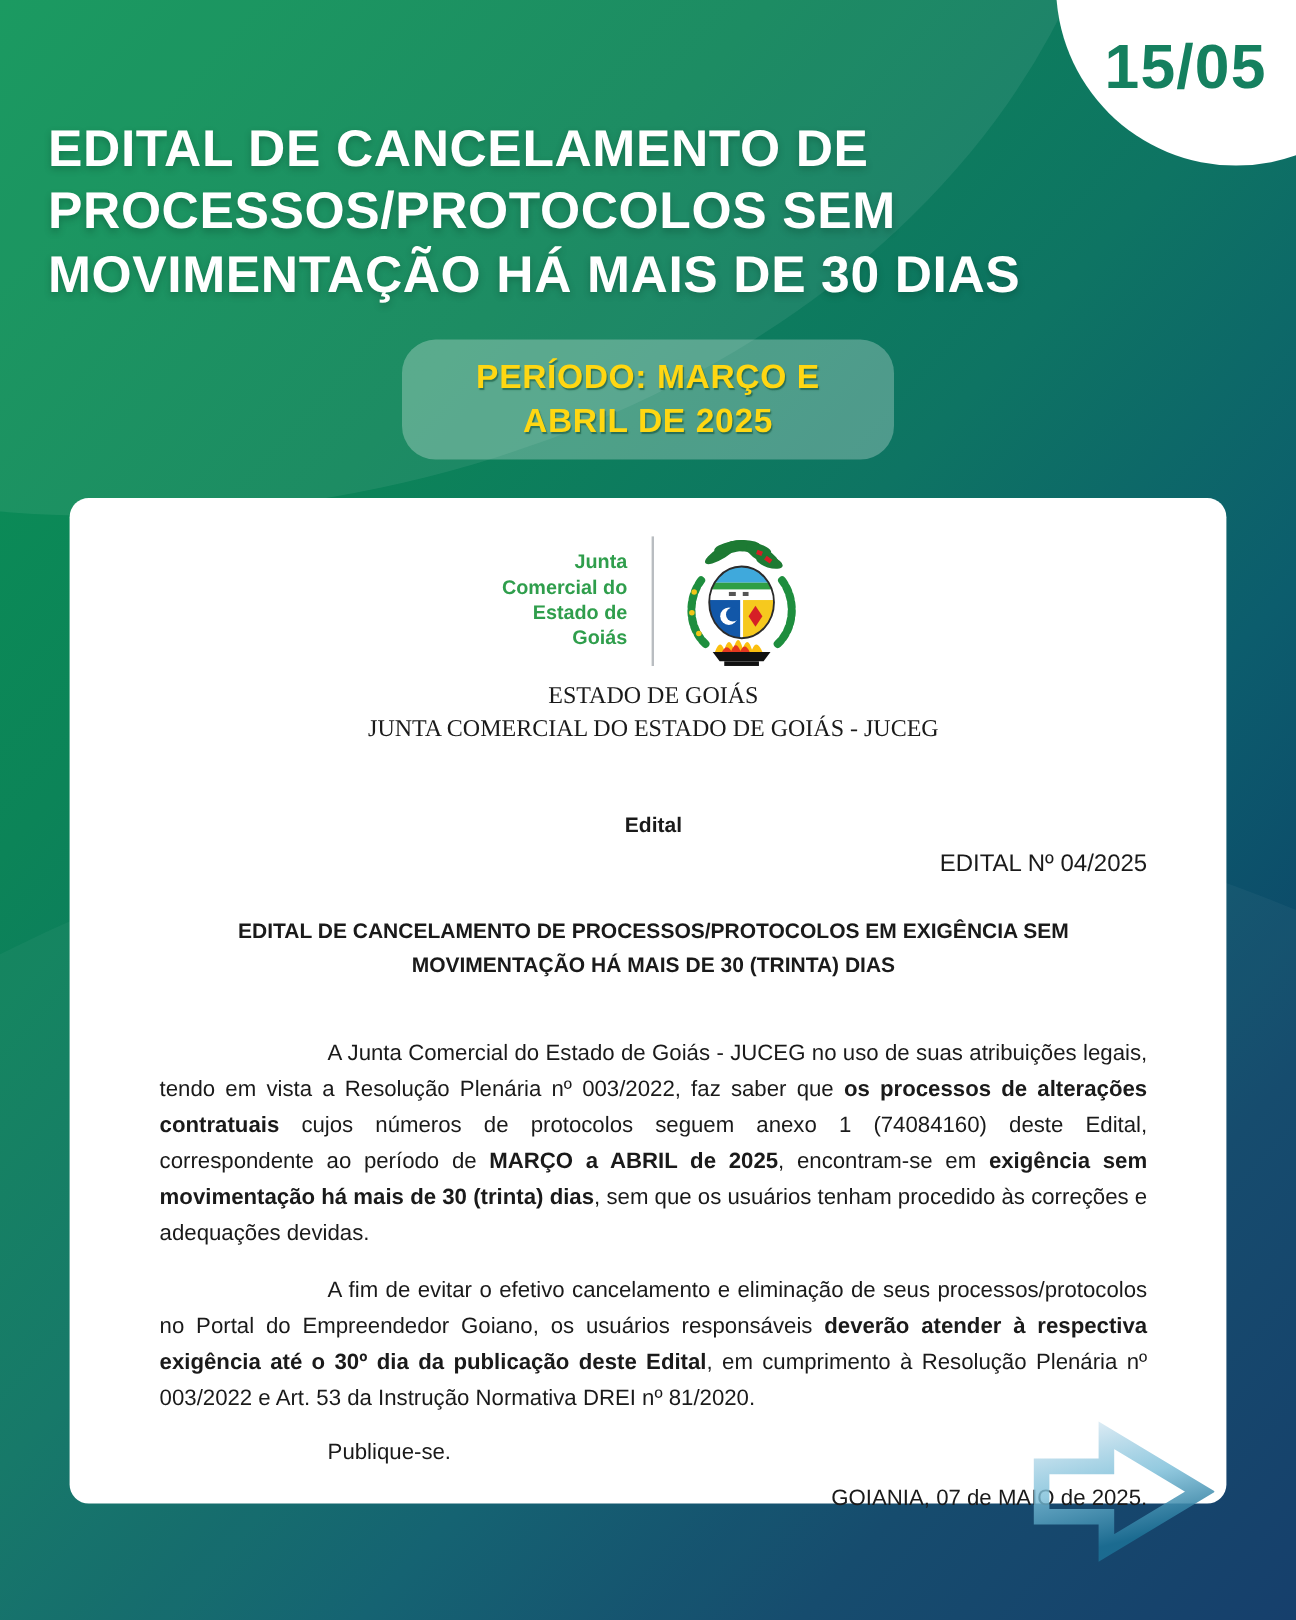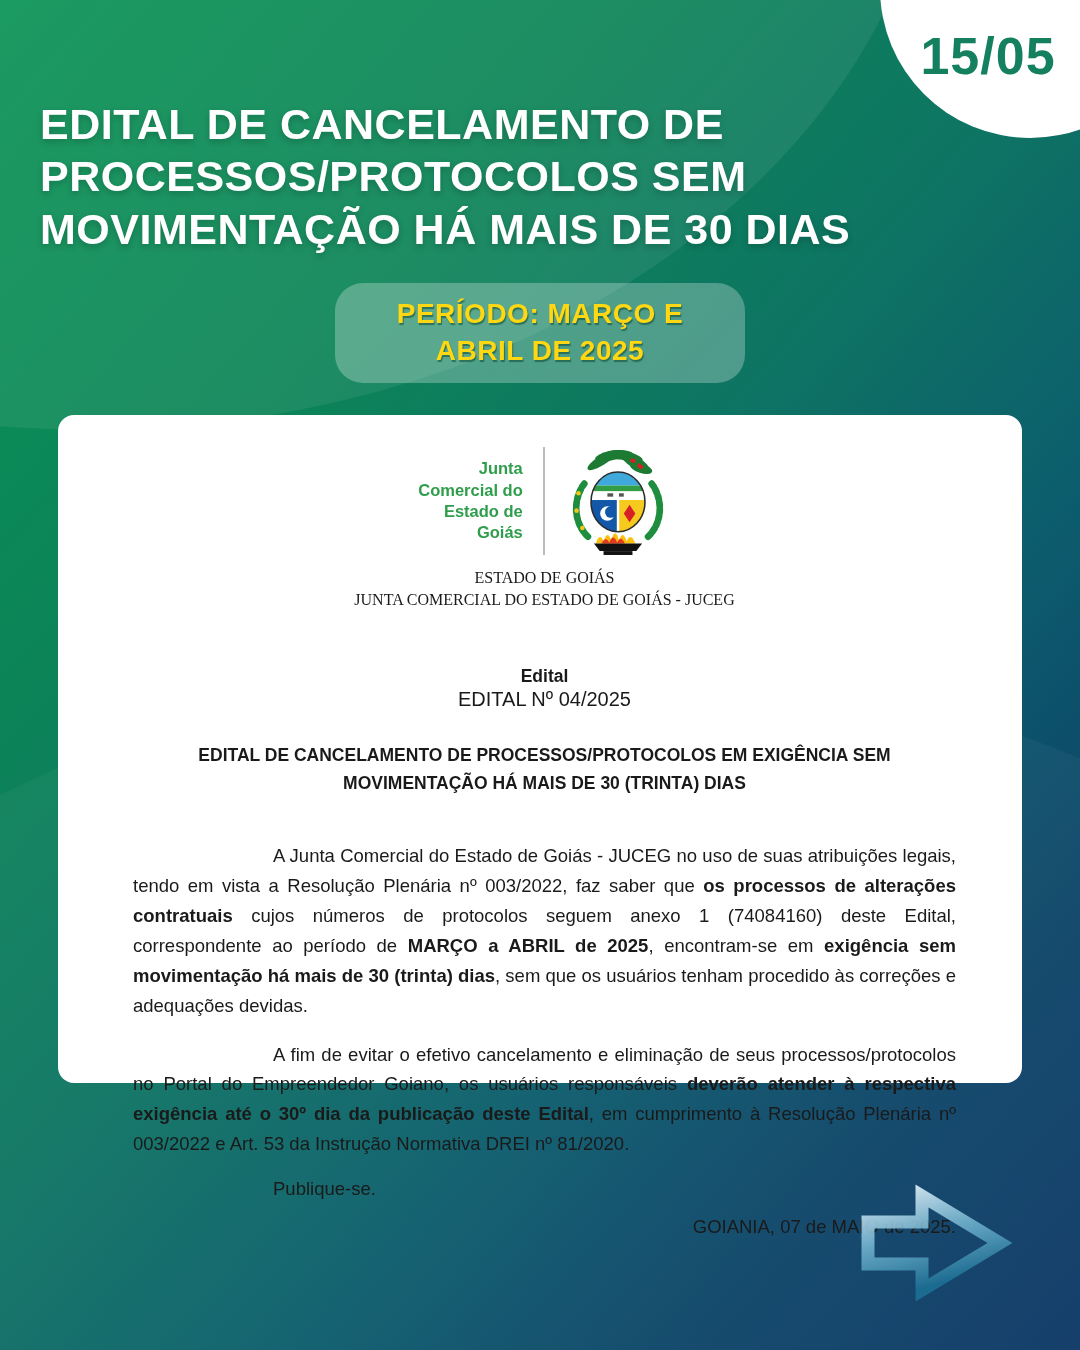--- a/index.html
+++ b/index.html
@@ -34,38 +34,38 @@
   .period-badge{
     position:absolute;left:50%;top:283px;transform:translateX(-50%);
     min-width:300px;padding:13px 55px;border-radius:28px;
     background:rgba(255,255,255,0.27);
     text-align:center;color:#ffd712;font-size:28px;font-weight:800;
     line-height:1.32;letter-spacing:0.5px;
     text-shadow:1px 2px 1px rgba(10,70,45,0.55);
   }
 
   .card{
-    position:absolute;left:58px;top:415px;width:964px;height:668px;
+    position:absolute;left:58px;top:415px;width:964px;height:838px;
     background:#ffffff;border-radius:16px;
     box-sizing:border-box;padding:28px 66px 0 75px;
     color:#1a1a1a;
   }
   .logo-row{display:flex;justify-content:center;align-items:center;gap:20px;}
   .logo-text{
     text-align:right;color:#2f9e4c;font-weight:bold;
     font-size:16.5px;line-height:1.3;
   }
   .logo-divider{width:2px;height:108px;background:#b9bdc1;}
   .arms{width:106px;height:116px;}
 
   .org{margin-top:8px;text-align:center;
-    font-family:"Liberation Serif",serif;font-size:16px;line-height:1.35;}
+    font-family:"Liberation Serif",serif;font-size:20px;line-height:1.35;}
 
   .edital-label{margin-top:56px;text-align:center;font-weight:bold;font-size:17.5px;}
-  .edital-number{margin-top:1px;text-align:center;font-size:20px;}
+  .edital-number{margin-top:11px;text-align:right;font-size:20px;}
 
   .doc-heading{
     margin:30px auto 0;max-width:846px;text-align:center;
     font-weight:bold;font-size:17.5px;line-height:1.6;
   }
 
   .body-para{
     margin-top:44px;font-size:18.5px;line-height:1.62;
     text-align:justify;text-indent:140px;
   }

